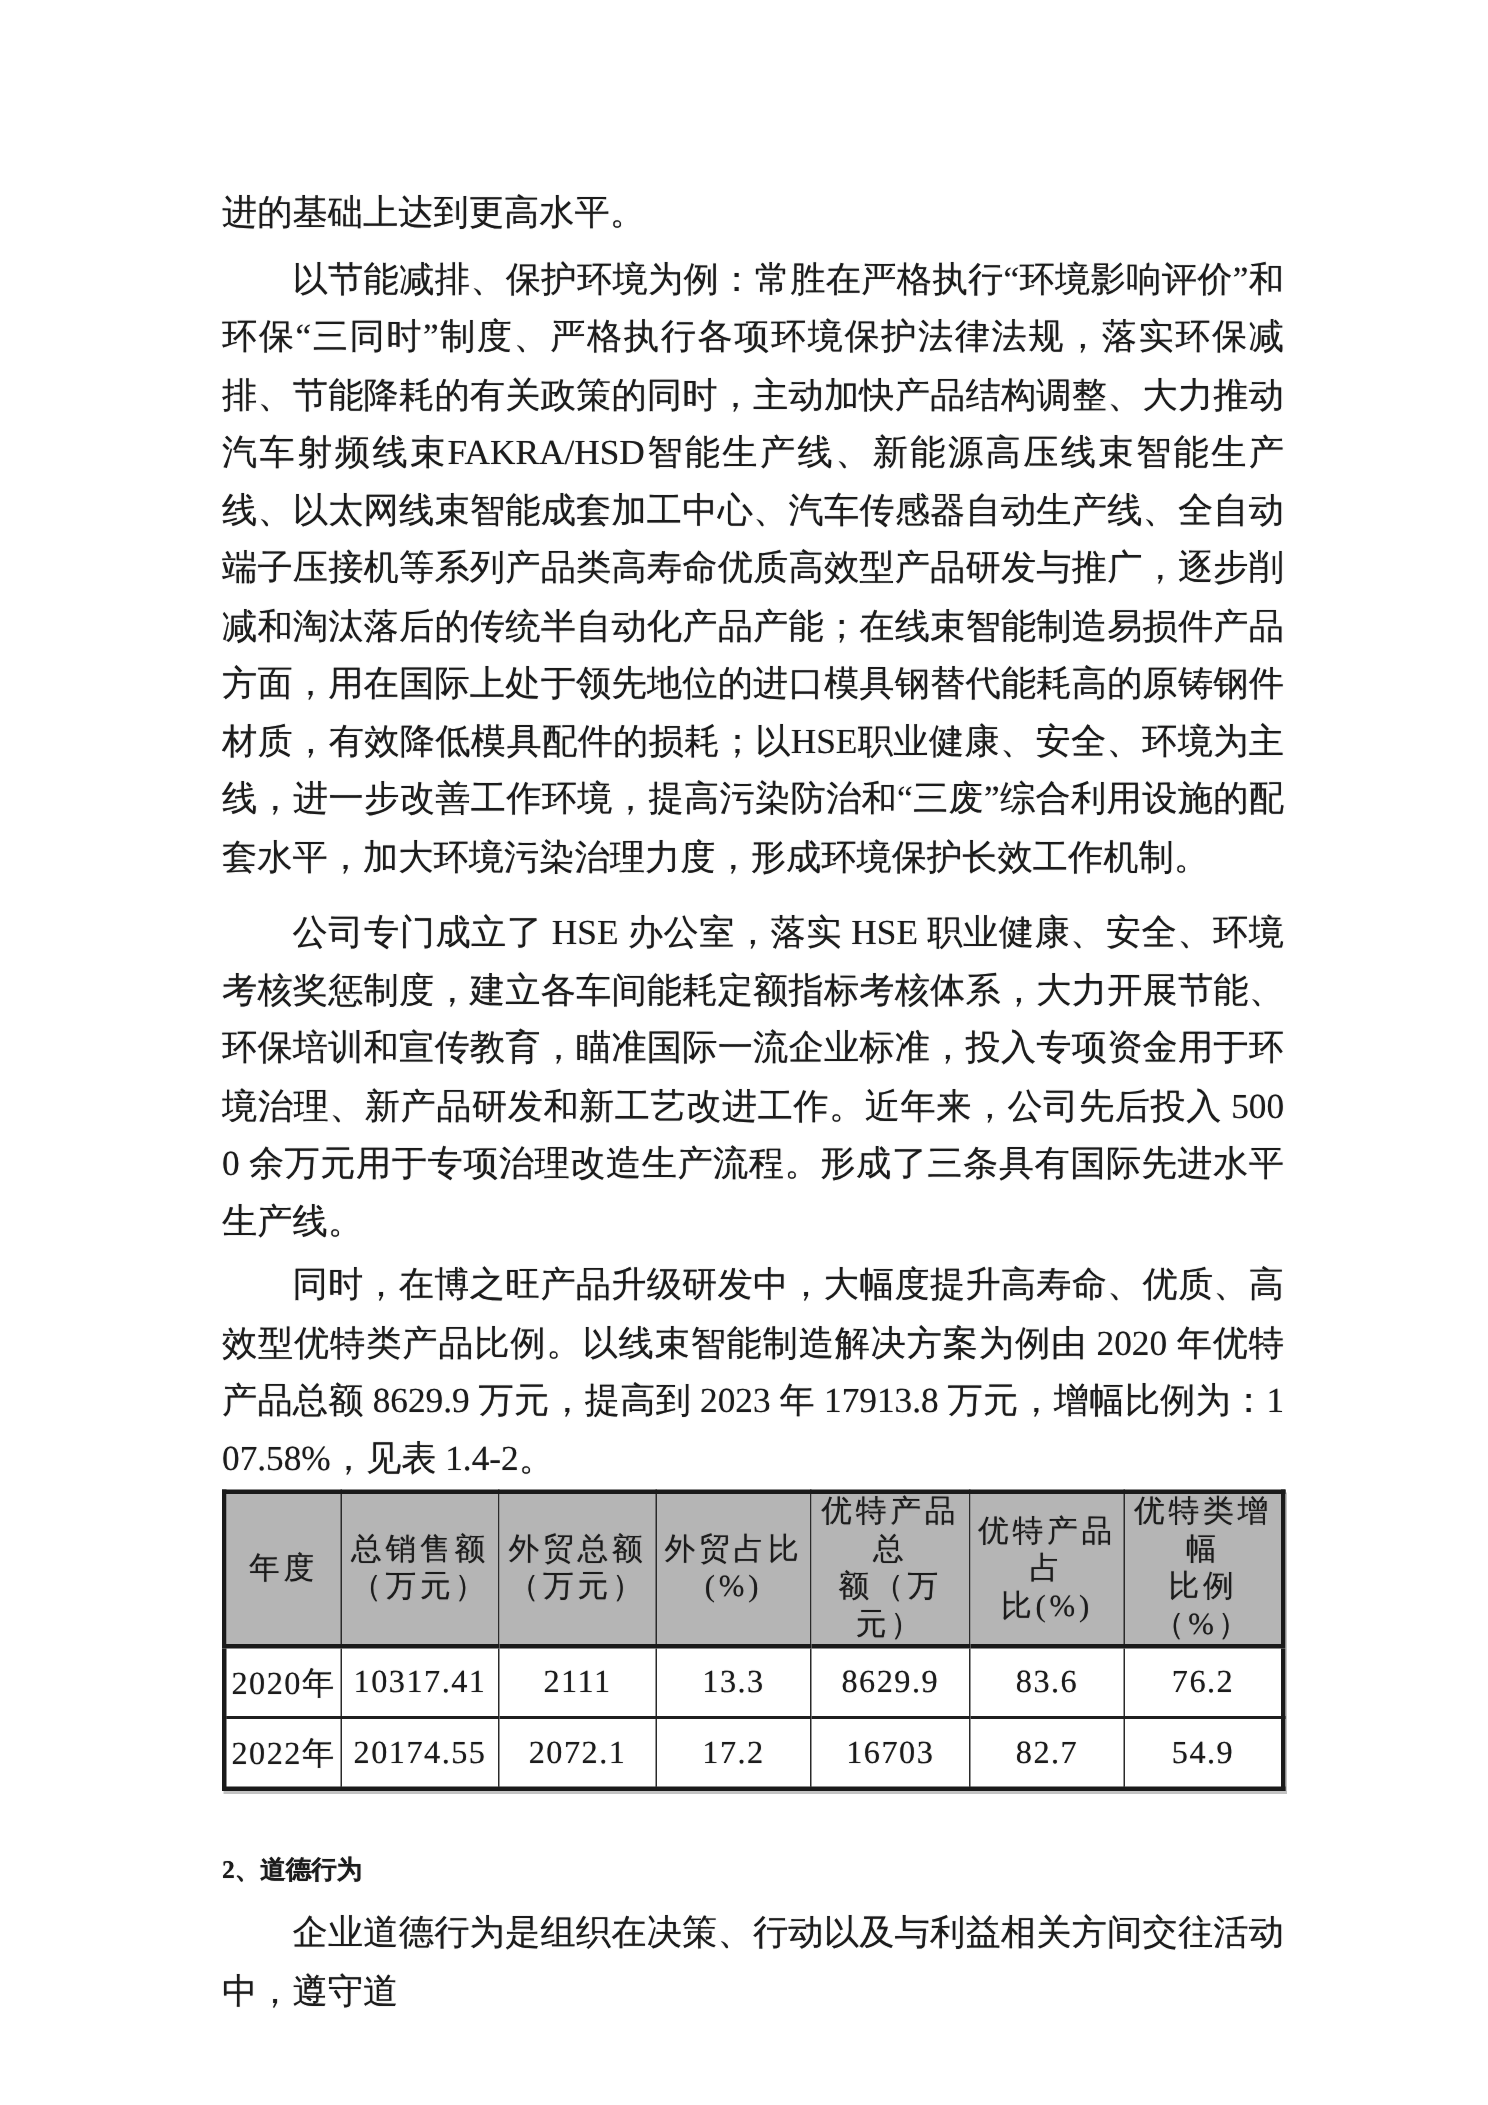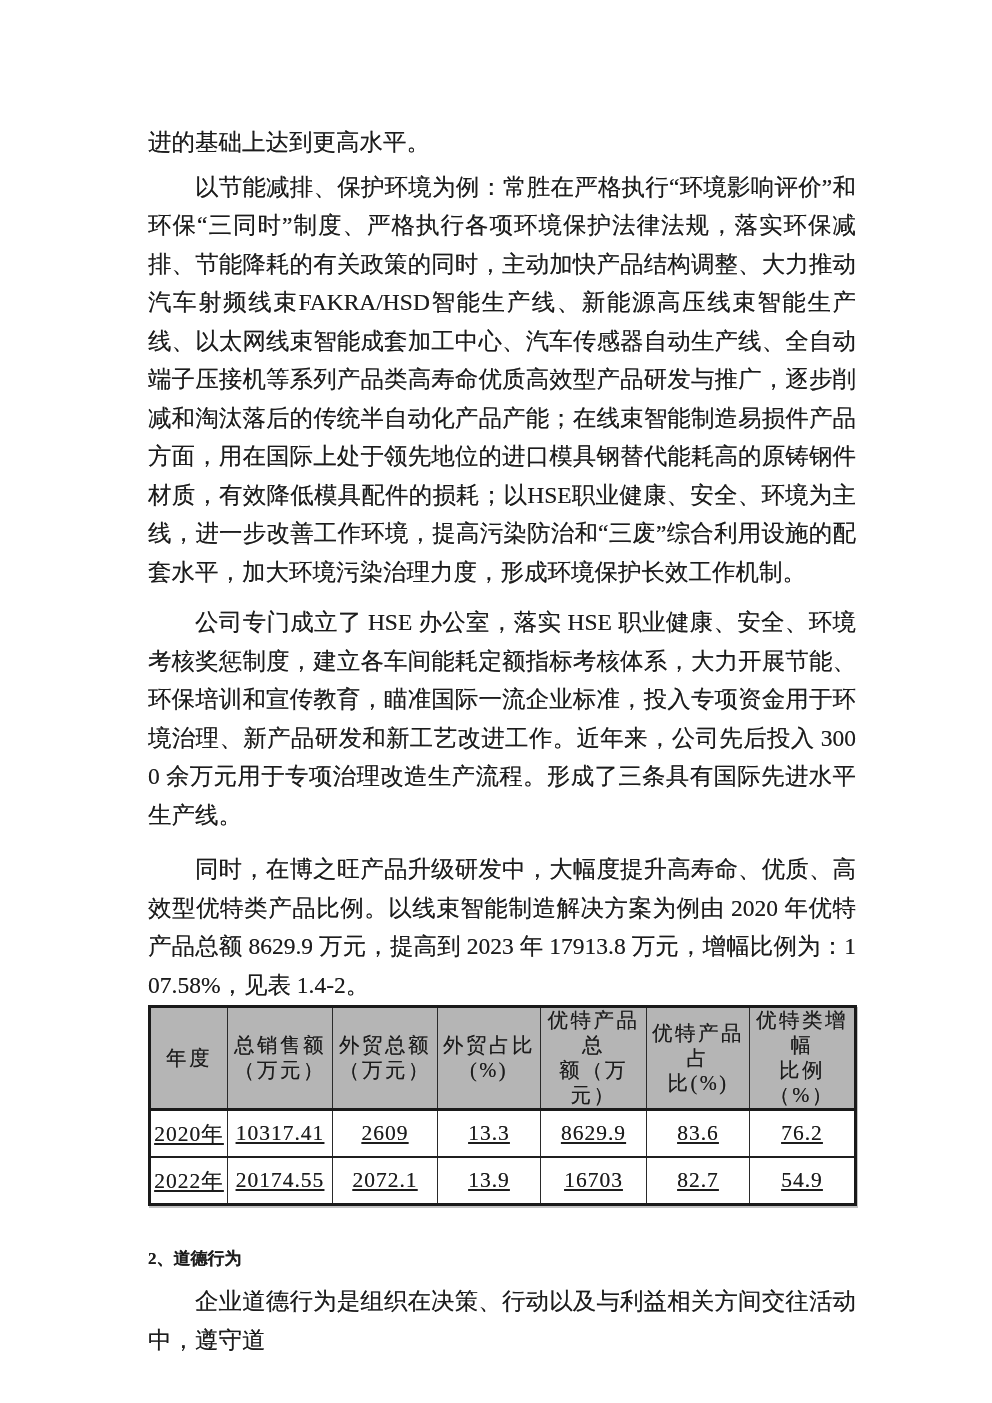--- a/index.html
+++ b/index.html
@@ -26,21 +26,21 @@
     margin: 0;
     font-size: 23.5px;
     line-height: 38.5px;
     text-align: justify;
     text-shadow: 0 0 0.6px rgba(45,45,45,0.65);
     word-break: break-all;
   }
   .indent { text-indent: 2em; }
   .para-2 { margin-top: 6px; }
   .para-3 { margin-top: 12px; }
-  .para-4 { margin-top: 16px; }
+  .para-4 { margin-top: 4px; }
   .table-caption {
     margin: 5px 0 0 0;
     font-size: 21px;
     line-height: 26px;
     text-align: center;
     text-shadow: 0 0 0.6px rgba(45,45,45,0.6);
   }
   table.data-table {
     width: 708px;
     margin-top: 1px;
@@ -68,42 +68,41 @@
     white-space: pre-line;
     border-bottom: 3.5px solid #1a1a1a;
     text-shadow: 0 0 0.6px rgba(40,40,40,0.7);
   }
   table.data-table td {
     height: 45px;
     font-size: 21.5px;
     letter-spacing: 1px;
     border-top: 2.5px solid #1f1f1f;
     text-shadow: 0 0 0.6px rgba(40,40,40,0.7);
-    text-decoration: underline;
   }
   .section-heading {
     margin: 38px 0 0 0;
     font-size: 17px;
     line-height: 30px;
     font-weight: bold;
     text-shadow: 0 0 0.5px rgba(30,30,30,0.8);
   }
   .para-5 { margin-top: 8px; }
 </style>
 </head>
 <body>
 
 <div class="page">
   <div class="content">
 
     <p class="para para-1">进的基础上达到更高水平。</p>
 
     <p class="para indent para-2">以节能减排、保护环境为例：常胜在严格执行“环境影响评价”和环保“三同时”制度、严格执行各项环境保护法律法规，落实环保减排、节能降耗的有关政策的同时，主动加快产品结构调整、大力推动汽车射频线束FAKRA/HSD智能生产线、新能源高压线束智能生产线、以太网线束智能成套加工中心、汽车传感器自动生产线、全自动端子压接机等系列产品类高寿命优质高效型产品研发与推广，逐步削减和淘汰落后的传统半自动化产品产能；在线束智能制造易损件产品方面，用在国际上处于领先地位的进口模具钢替代能耗高的原铸钢件材质，有效降低模具配件的损耗；以HSE职业健康、安全、环境为主线，进一步改善工作环境，提高污染防治和“三废”综合利用设施的配套水平，加大环境污染治理力度，形成环境保护长效工作机制。</p>
 
-    <p class="para indent para-3">公司专门成立了 HSE 办公室，落实 HSE 职业健康、安全、环境考核奖惩制度，建立各车间能耗定额指标考核体系，大力开展节能、环保培训和宣传教育，瞄准国际一流企业标准，投入专项资金用于环境治理、新产品研发和新工艺改进工作。近年来，公司先后投入 3000 余万元用于专项治理改造生产流程。形成了三条具有国际先进水平生产线。</p>
+    <p class="para indent para-3">公司专门成立了 HSE 办公室，落实 HSE 职业健康、安全、环境考核奖惩制度，建立各车间能耗定额指标考核体系，大力开展节能、环保培训和宣传教育，瞄准国际一流企业标准，投入专项资金用于环境治理、新产品研发和新工艺改进工作。近年来，公司先后投入 5000 余万元用于专项治理改造生产流程。形成了三条具有国际先进水平生产线。</p>
 
     <p class="para indent para-4">同时，在博之旺产品升级研发中，大幅度提升高寿命、优质、高效型优特类产品比例。以线束智能制造解决方案为例由 2020 年优特产品总额 8629.9 万元，提高到 2023 年 17913.8 万元，增幅比例为：107.58%，见表 1.4-2。</p>
 
 
     <table class="data-table">
       <colgroup>
         <col style="width:78px">
         <col style="width:105px">
         <col style="width:105px">
         <col style="width:103px">
@@ -125,31 +124,31 @@
           <th>优特产品占
 比(%)</th>
           <th>优特类增幅
 比例（%）</th>
         </tr>
       </thead>
       <tbody>
         <tr>
           <td>2020年</td>
           <td>10317.41</td>
-          <td>2609</td>
+          <td>2111</td>
           <td>13.3</td>
           <td>8629.9</td>
           <td>83.6</td>
           <td>76.2</td>
         </tr>
         <tr>
           <td>2022年</td>
           <td>20174.55</td>
           <td>2072.1</td>
-          <td>13.9</td>
+          <td>17.2</td>
           <td>16703</td>
           <td>82.7</td>
           <td>54.9</td>
         </tr>
       </tbody>
     </table>
 
     <p class="section-heading">2、道德行为</p>
 
     <p class="para indent para-5">企业道德行为是组织在决策、行动以及与利益相关方间交往活动中，遵守道</p>

